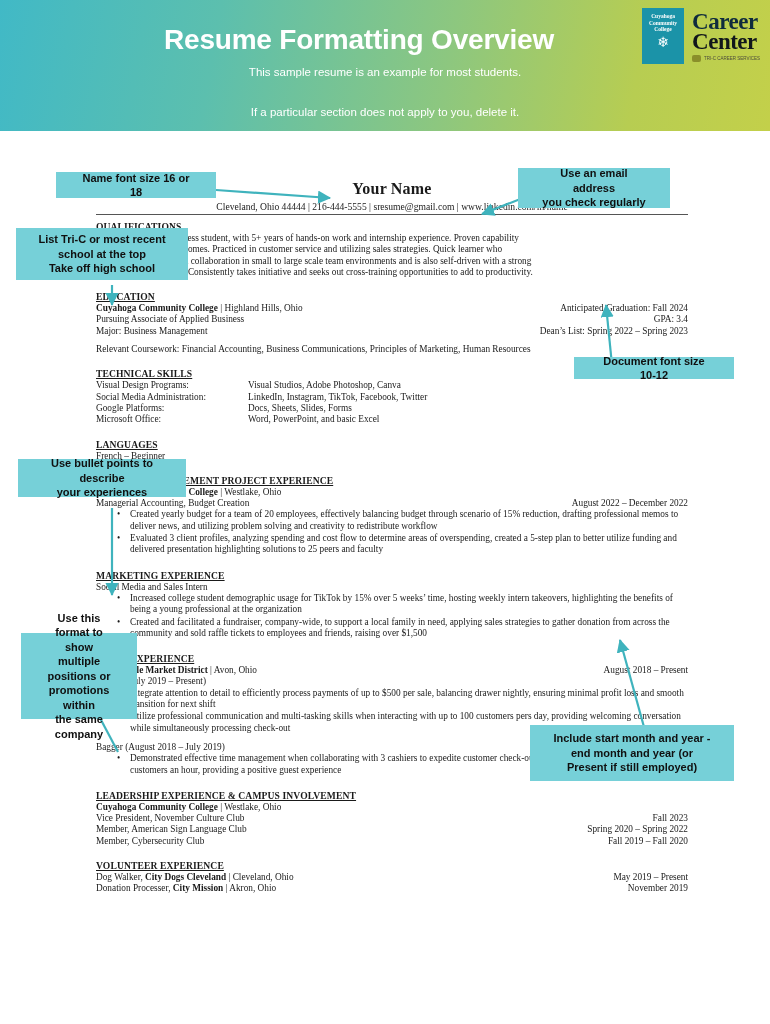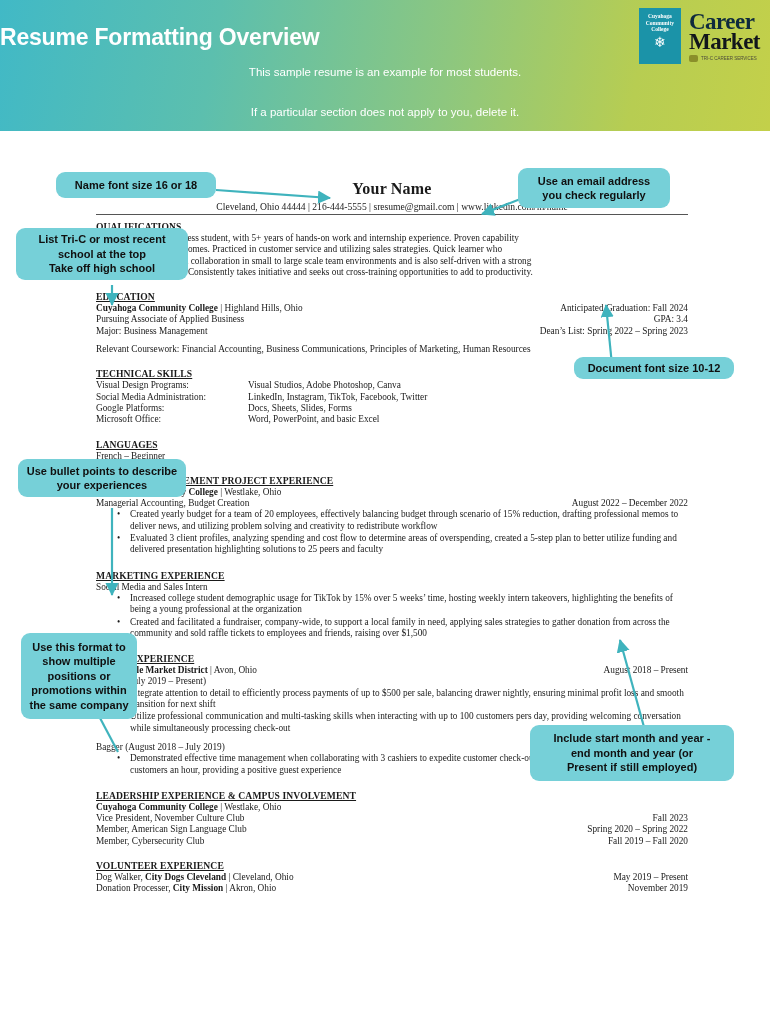--- a/index.html
+++ b/index.html
@@ -21,25 +21,25 @@
     left: 0; top: 0;
     width: 770px;
     height: 131px;
     background: linear-gradient(100deg, #41b9c6 0%, #5cbfae 28%, #8dc77f 58%, #b7cd52 82%, #c3d04a 100%);
     box-sizing: border-box;
   }
   .banner-title {
     position: absolute;
     left: 0; right: 0;
     top: 24px;
-    text-align: left;
+    text-align: center;
     color: #ffffff;
     font-family: "Liberation Sans", sans-serif;
     font-weight: bold;
-    font-size: 23px;
+    font-size: 28px;
     letter-spacing: -0.2px;
     padding-right: 52px;
   }
   .banner-sub {
     position: absolute;
     left: 0; right: 0;
     text-align: center;
     color: #ffffff;
     font-family: "Liberation Sans", sans-serif;
     font-size: 11.5px;
@@ -203,24 +203,23 @@
     background: #76d0d8;
     color: #101010;
     font-family: "Liberation Sans", sans-serif;
     font-weight: bold;
     font-size: 11px;
     line-height: 14.5px;
     text-align: center;
     display: flex;
     align-items: center;
     justify-content: center;
-    padding: 4px 6px;
+    padding: 4px 22px;
     box-sizing: border-box;
     z-index: 5;
-    border-radius: 9px;
   }
   svg.arrows {
     position: absolute;
     left: 0; top: 0;
     width: 770px; height: 1024px;
     z-index: 4;
     pointer-events: none;
   }
 </style>
 </head>
@@ -233,21 +232,21 @@
 
   <div class="logos">
     <div class="tric-logo">
       <div class="tl">Cuyahoga</div>
       <div class="tl">Community</div>
       <div class="tl">College</div>
       <div class="snow">❄</div>
     </div>
     <div class="career-logo">
       <div class="c1">Career</div>
-      <div class="c2">Market</div>
+      <div class="c2">Center</div>
       <div class="c3">
         <span class="mark"></span>
         <span>TRI-C CAREER SERVICES</span>
       </div>
     </div>
   </div>
 </div>
 
 <div class="resume">
 

